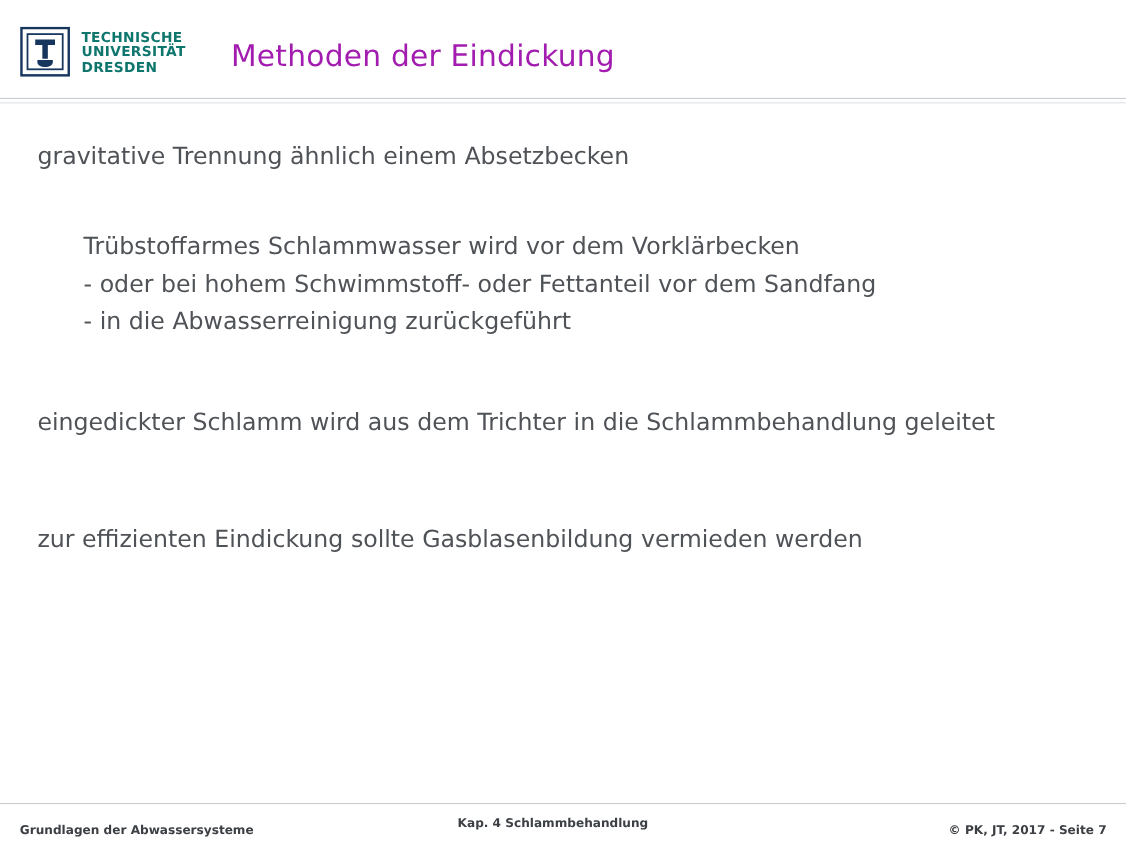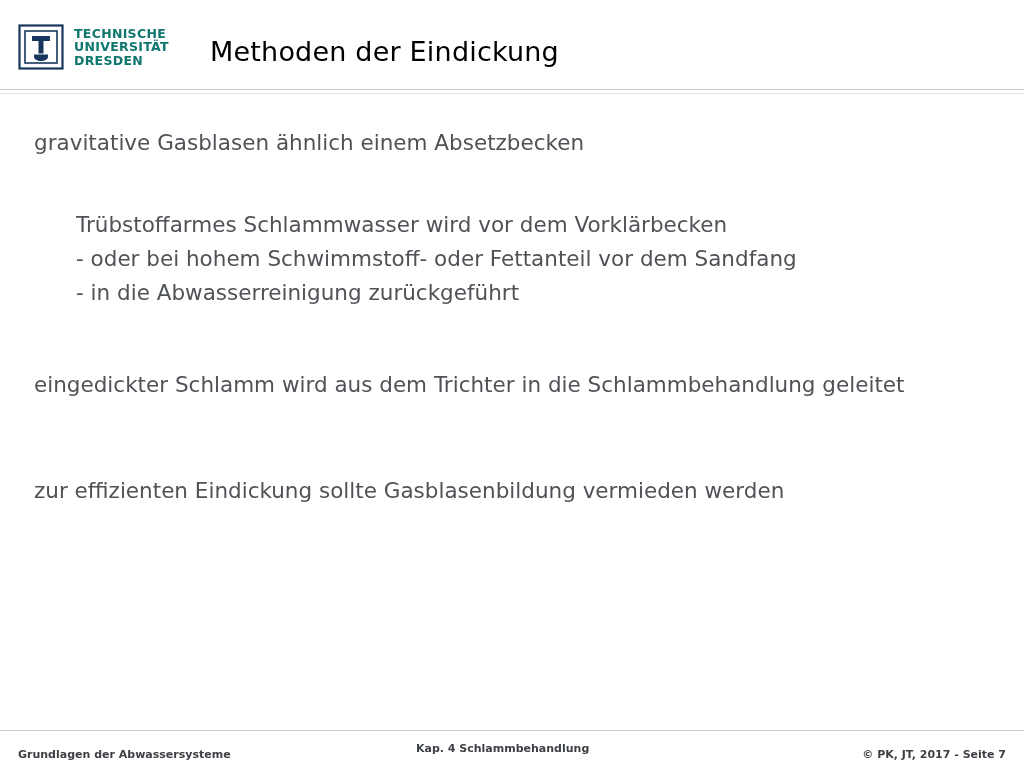--- a/index.html
+++ b/index.html
@@ -53,21 +53,21 @@
     color: #0f766e;
   }
   .logo-text div {
     white-space: nowrap;
   }
   .slide-title {
     position: absolute;
     left: 210px;
     top: 36px;
     font-size: 27px;
-    color: #000000;
+    color: #a21caf;
     letter-spacing: 0.2px;
   }
   .rule-top {
     position: absolute;
     left: 0;
     top: 89px;
     width: 1024px;
     height: 1px;
     background: #c9ccd0;
   }
@@ -158,21 +158,21 @@
       </span>
     </div>
 
     <div class="slide-title">Methoden der Eindickung</div>
 
     <div class="rule-top"></div>
     <div class="rule-top2"></div>
   </div>
 
   <div class="content">
-    <p class="para p1">gravitative Gasblasen ähnlich einem Absetzbecken</p>
+    <p class="para p1">gravitative Trennung ähnlich einem Absetzbecken</p>
     <p class="para p3">Trübstoffarmes Schlammwasser wird vor dem Vorklärbecken
 - oder bei hohem Schwimmstoff- oder Fettanteil vor dem Sandfang
 - in die Abwasserreinigung zurückgeführt</p>
     <p class="para p4">eingedickter Schlamm wird aus dem Trichter in die Schlammbehandlung geleitet</p>
     <p class="para p5">zur effizienten Eindickung sollte Gasblasenbildung vermieden werden</p>
   </div>
 
   <div class="rule-bottom"></div>
 
   <div class="footer">

